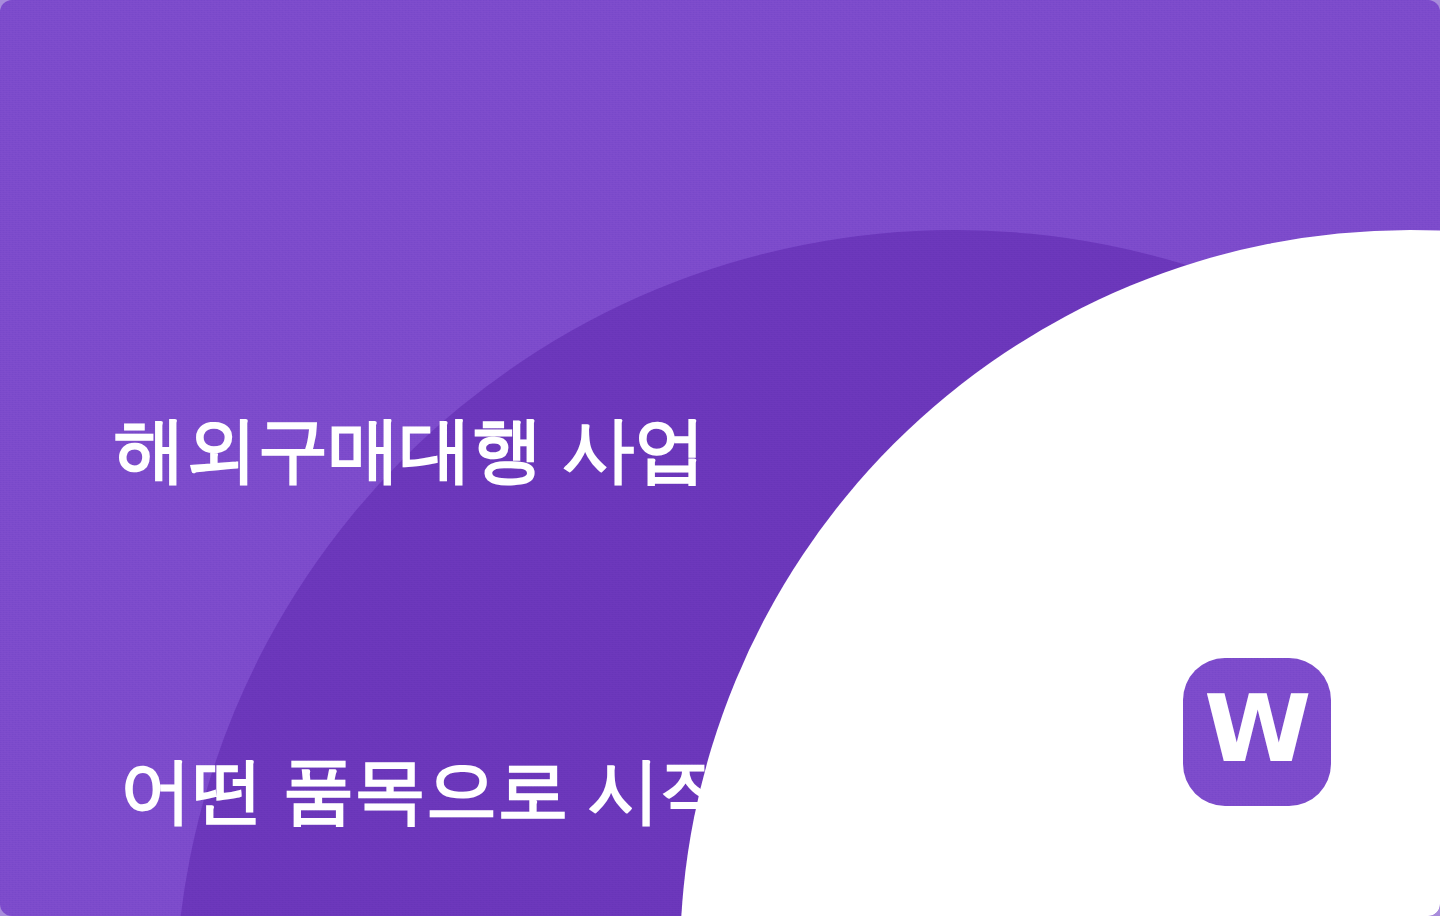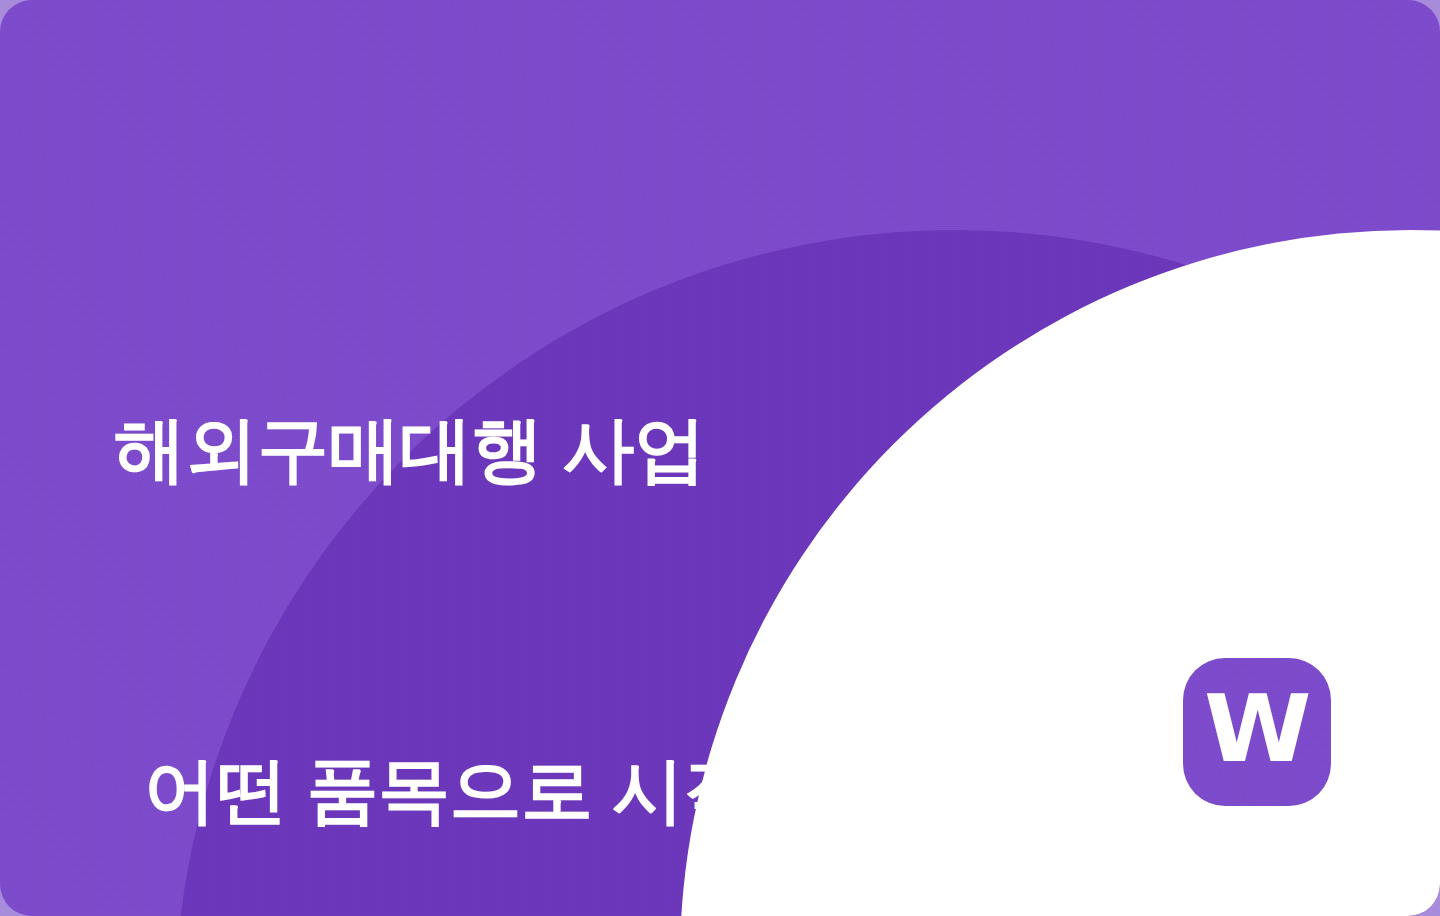--- a/index.html
+++ b/index.html
@@ -15,21 +15,21 @@
     font-family: "Liberation Sans", "DejaVu Sans", sans-serif;
   }
 
   
   #promo-card {
     position: absolute;
     left: 0;
     top: 0;
     width: 1440px;
     height: 916px;
-    border-radius: 32px;
+    border-radius: 12px;
     overflow: hidden;
     background: #7b4acb;
     isolation: isolate;
   }
 
   
   #noise-overlay {
     position: absolute;
     inset: 0;
     pointer-events: none;
@@ -75,21 +75,21 @@
     z-index: 5;
     color: #ffffff;
     font-weight: 700;
     font-size: 72px;
     line-height: 1.58;
     letter-spacing: -0.5px;
     white-space: pre;
     text-rendering: geometricPrecision;
   }
   #headline .headline-line { display: block; }
-  #headline .headline-line-2 { padding-left: 6px; margin-left: 24px; }
+  #headline .headline-line-2 { padding-left: 6px; }
 
   
   #brand-badge {
     position: absolute;
     left: 1183px;
     top: 658px;
     width: 148px;
     height: 148px;
     border-radius: 42px;
     background: #7b4acb;

